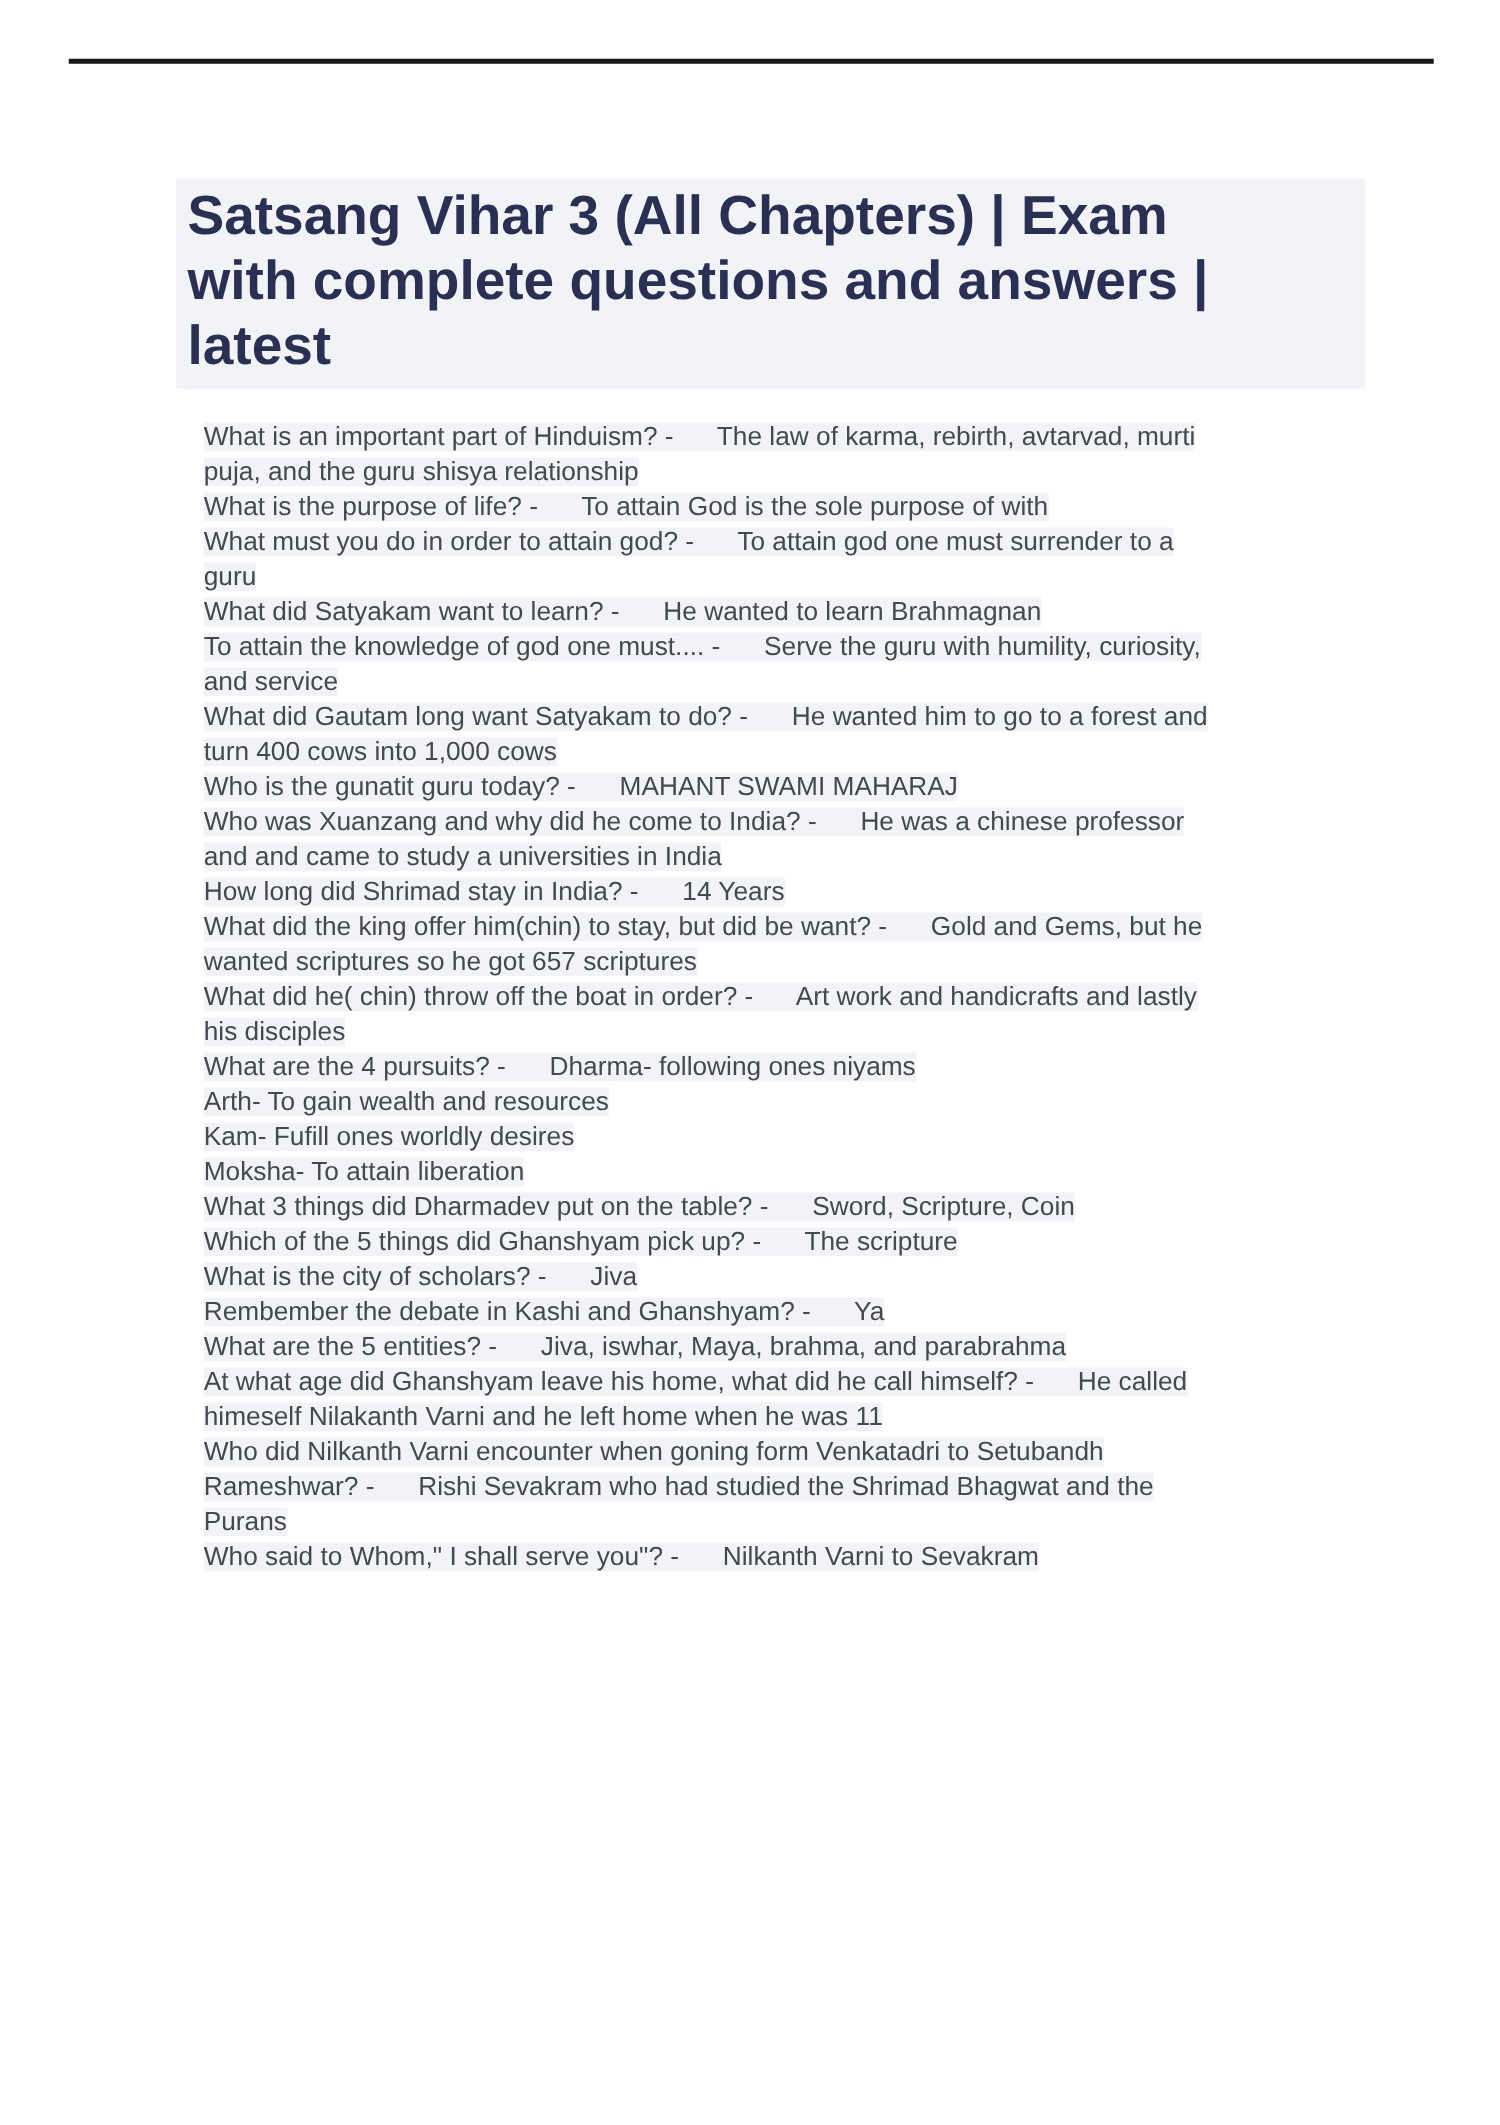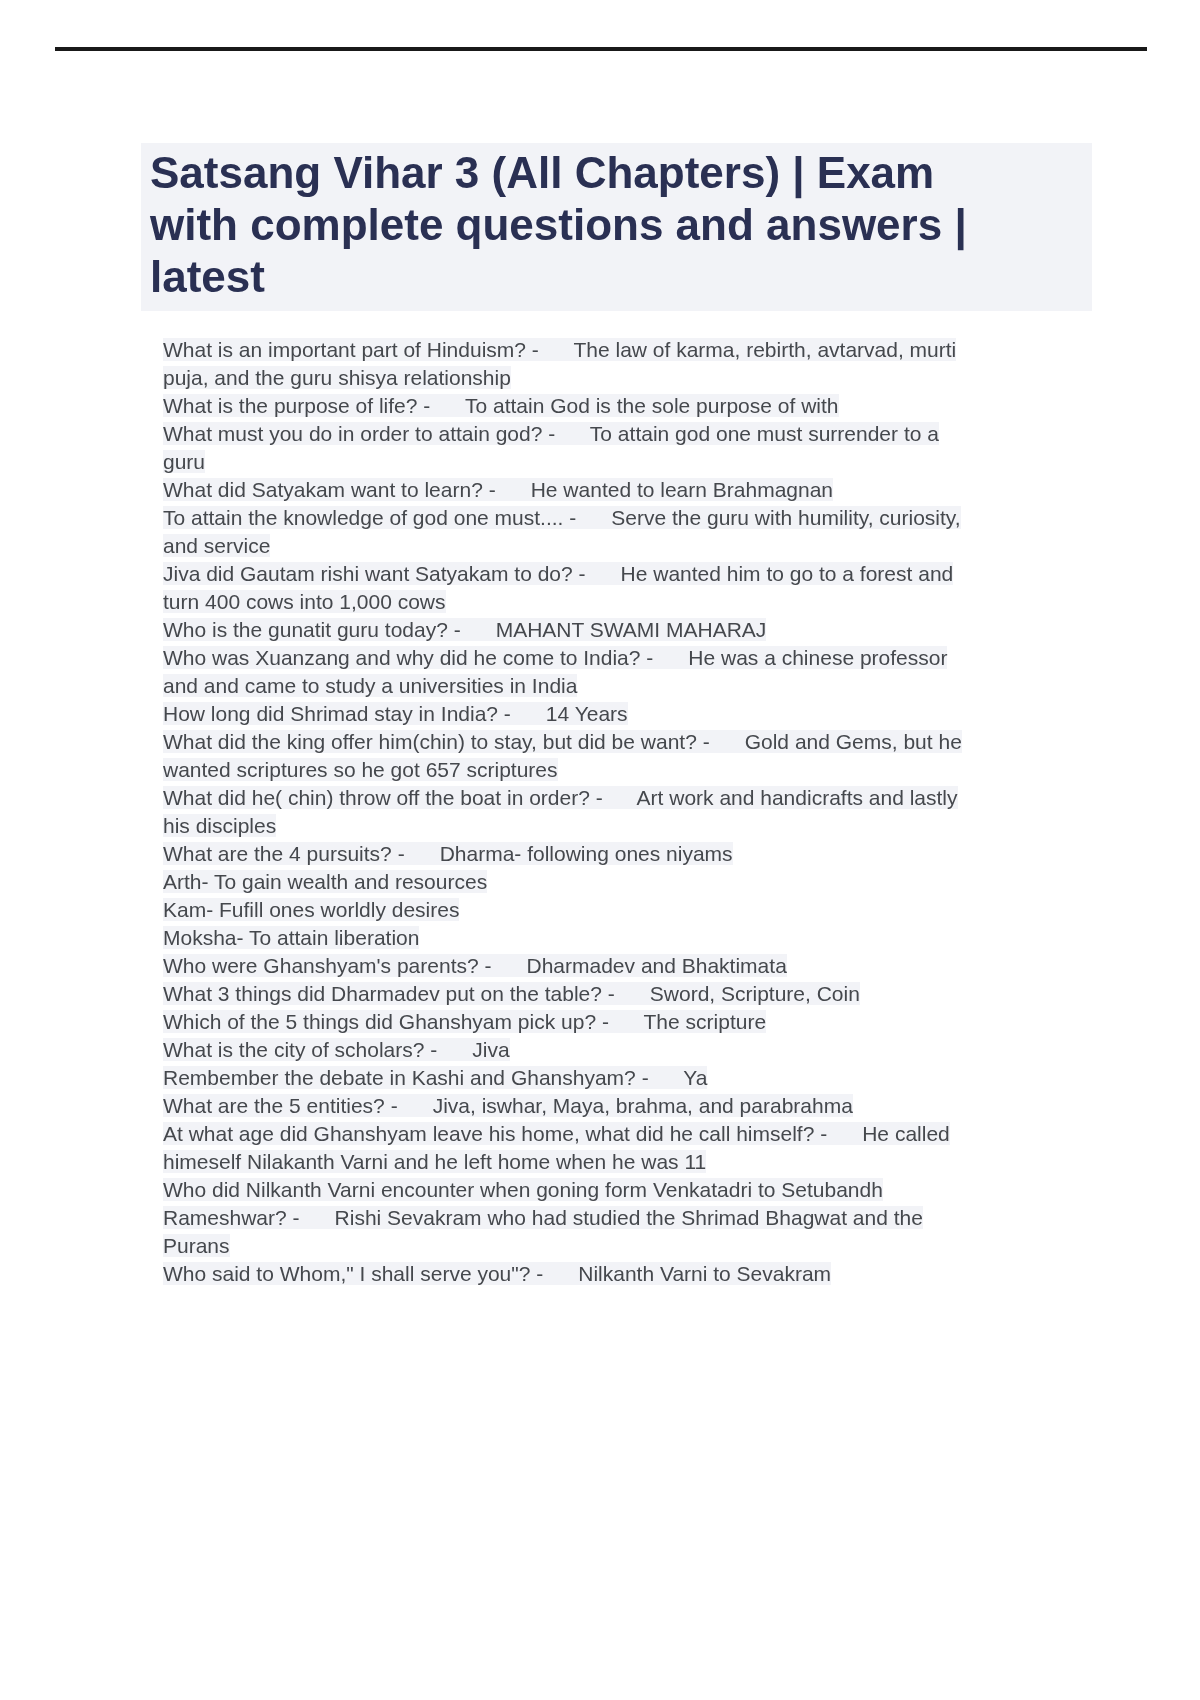--- a/index.html
+++ b/index.html
@@ -80,21 +80,21 @@
   <div class="qa"><span class="hl"><span class="q">What is the purpose of life?</span><span class="sep"> -</span><span class="gap">      </span><span class="a">To attain God is the sole purpose of with</span></span></div>
 
   <div class="qa"><span class="hl"><span class="q">What must you do in order to attain god?</span><span class="sep"> -</span><span class="gap">      </span><span class="a">To attain god one must surrender to a
 guru</span></span></div>
 
   <div class="qa"><span class="hl"><span class="q">What did Satyakam want to learn?</span><span class="sep"> -</span><span class="gap">      </span><span class="a">He wanted to learn Brahmagnan</span></span></div>
 
   <div class="qa"><span class="hl"><span class="q">To attain the knowledge of god one must....</span><span class="sep"> -</span><span class="gap">      </span><span class="a">Serve the guru with humility, curiosity,
 and service</span></span></div>
 
-  <div class="qa"><span class="hl"><span class="q">Jiva did Gautam rishi want Satyakam to do?</span><span class="sep"> -</span><span class="gap">      </span><span class="a">He wanted him to go to a forest and
+  <div class="qa"><span class="hl"><span class="q">What did Gautam long want Satyakam to do?</span><span class="sep"> -</span><span class="gap">      </span><span class="a">He wanted him to go to a forest and
 turn 400 cows into 1,000 cows</span></span></div>
 
 
   <div class="qa"><span class="hl"><span class="q">Who is the gunatit guru today?</span><span class="sep"> -</span><span class="gap">      </span><span class="a">MAHANT SWAMI MAHARAJ</span></span></div>
 
   <div class="qa"><span class="hl"><span class="q">Who was Xuanzang and why did he come to India?</span><span class="sep"> -</span><span class="gap">      </span><span class="a">He was a chinese professor
 and and came to study a universities in India</span></span></div>
 
   <div class="qa"><span class="hl"><span class="q">How long did Shrimad stay in India?</span><span class="sep"> -</span><span class="gap">      </span><span class="a">14 Years</span></span></div>
 
@@ -103,21 +103,20 @@
 
   <div class="qa"><span class="hl"><span class="q">What did he( chin) throw off the boat in order?</span><span class="sep"> -</span><span class="gap">      </span><span class="a">Art work and handicrafts and lastly
 his disciples</span></span></div>
 
   <div class="qa"><span class="hl"><span class="q">What are the 4 pursuits?</span><span class="sep"> -</span><span class="gap">      </span><span class="a">Dharma- following ones niyams
 Arth- To gain wealth and resources
 Kam- Fufill ones worldly desires
 Moksha- To attain liberation</span></span></div>
 
 
-  <div class="qa"><span class="hl"><span class="q">Who were Ghanshyam's parents?</span><span class="sep"> -</span><span class="gap">      </span><span class="a">Dharmadev and Bhaktimata</span></span></div>
 
   <div class="qa"><span class="hl"><span class="q">What 3 things did Dharmadev put on the table?</span><span class="sep"> -</span><span class="gap">      </span><span class="a">Sword, Scripture, Coin</span></span></div>
 
   <div class="qa"><span class="hl"><span class="q">Which of the 5 things did Ghanshyam pick up?</span><span class="sep"> -</span><span class="gap">      </span><span class="a">The scripture</span></span></div>
 
   <div class="qa"><span class="hl"><span class="q">What is the city of scholars?</span><span class="sep"> -</span><span class="gap">      </span><span class="a">Jiva</span></span></div>
 
   <div class="qa"><span class="hl"><span class="q">Rembember the debate in Kashi and Ghanshyam?</span><span class="sep"> -</span><span class="gap">      </span><span class="a">Ya</span></span></div>
 
   <div class="qa"><span class="hl"><span class="q">What are the 5 entities?</span><span class="sep"> -</span><span class="gap">      </span><span class="a">Jiva, iswhar, Maya, brahma, and parabrahma</span></span></div>

